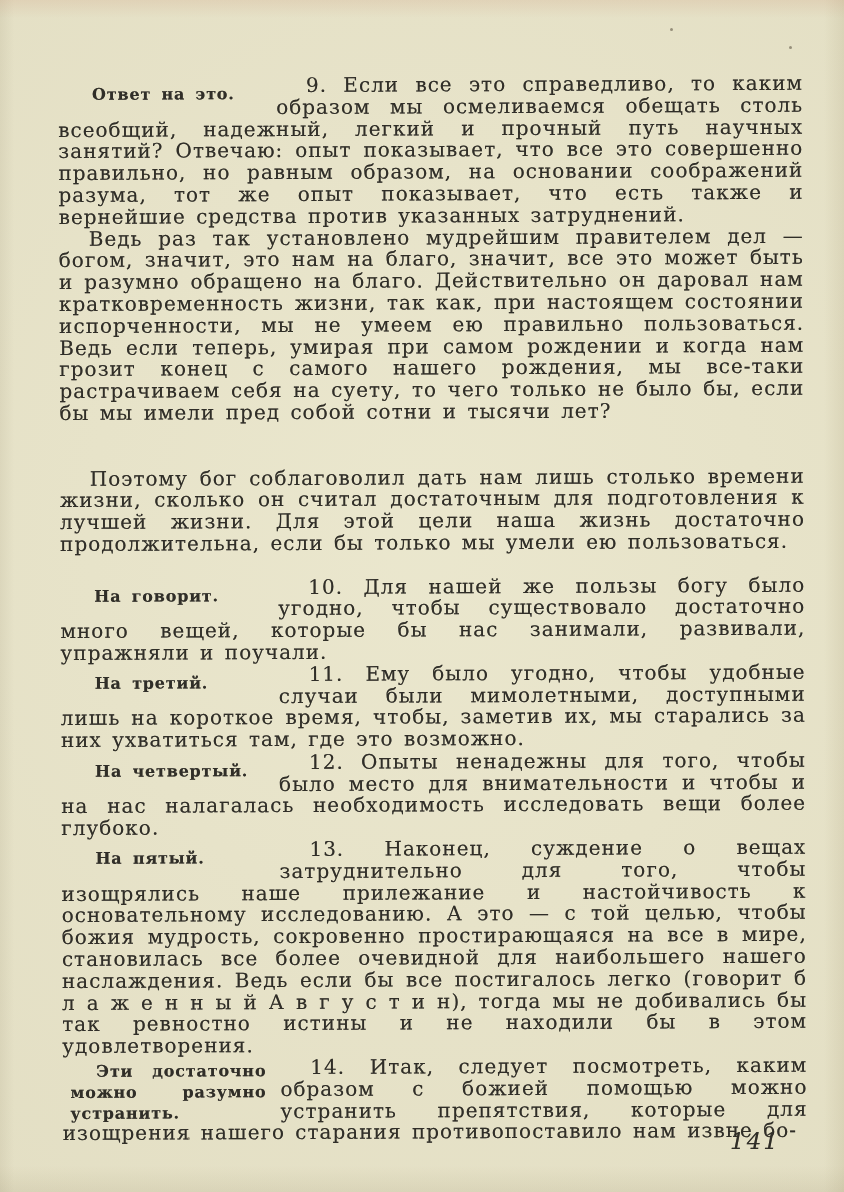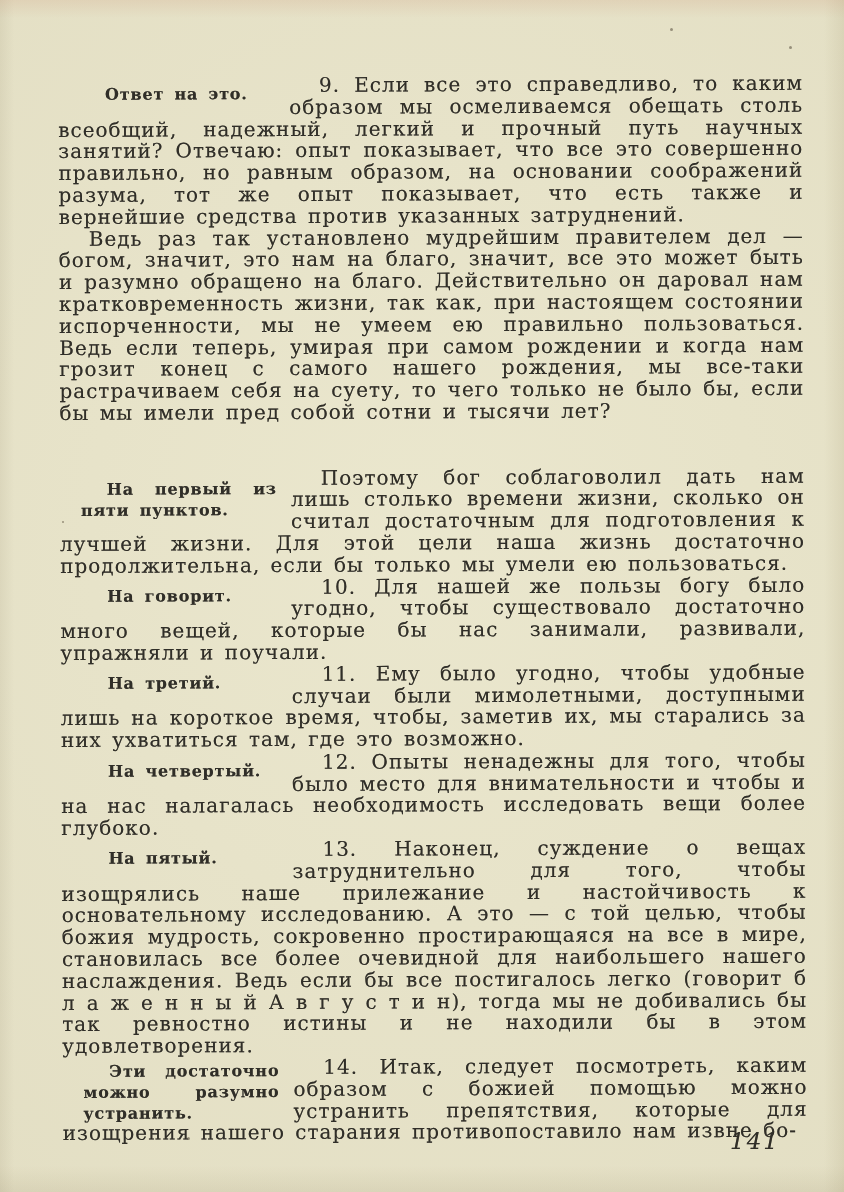--- a/index.html
+++ b/index.html
@@ -38,21 +38,21 @@
     letter-spacing: 1px;
     word-spacing: 3px;
     text-align: justify;
     text-indent: 30px;
     text-shadow: 0 0 0.5px rgba(48,46,40,0.55);
   }
 
   .note {
     float: left;
     width: 196px;
-    margin-left: 21px;
+    margin-left: 8px;
     margin-right: 14px;
     font-weight: 700;
     font-size: 16px;
     line-height: 21px;
     letter-spacing: 0.8px;
     word-spacing: 4px;
     text-align: justify;
     text-indent: 26px;
     text-shadow: 0 0 0.5px rgba(48,46,40,0.55);
   }
@@ -99,21 +99,20 @@
     <section class="para s1">
       <aside class="note n1">Ответ на это.</aside>
       <p>9. Если все это справедливо, то каким образом мы осмеливаемся обещать столь всеобщий, надежный, легкий и прочный путь научных занятий? Отвечаю: опыт показывает, что все это совершенно правильно, но равным образом, на основании соображений разума, тот же опыт показывает, что есть также и вернейшие средства против указанных затруднений.</p>
     </section>
 
     <section class="para s2">
       <p>Ведь раз так установлено мудрейшим правителем дел — богом, значит, это нам на благо, значит, все это может быть и разумно обращено на благо. Действительно он даровал нам кратковременность жизни, так как, при настоящем состоянии испорченности, мы не умеем ею правильно пользоваться. Ведь если теперь, умирая при самом рождении и когда нам грозит конец с самого нашего рождения, мы все-таки растрачиваем себя на суету, то чего только не было бы, если бы мы имели пред собой сотни и тысячи лет?</p>
     </section>
 
     <section class="para s3">
-      <aside class="note n3">На первый из пяти пунктов.</aside>
       <p>Поэтому бог соблаговолил дать нам лишь столько времени жизни, сколько он считал достаточным для подготовления к лучшей жизни. Для этой цели наша жизнь достаточно продолжительна, если бы только мы умели ею пользоваться.</p>
     </section>
 
     <section class="para s4">
       <aside class="note n4">На говорит.</aside>
       <p>10. Для нашей же пользы богу было угодно, чтобы существовало достаточно много вещей, которые бы нас занимали, развивали, упражняли и поучали.</p>
     </section>
 
     <section class="para s5">
       <aside class="note n5">На третий.</aside>

